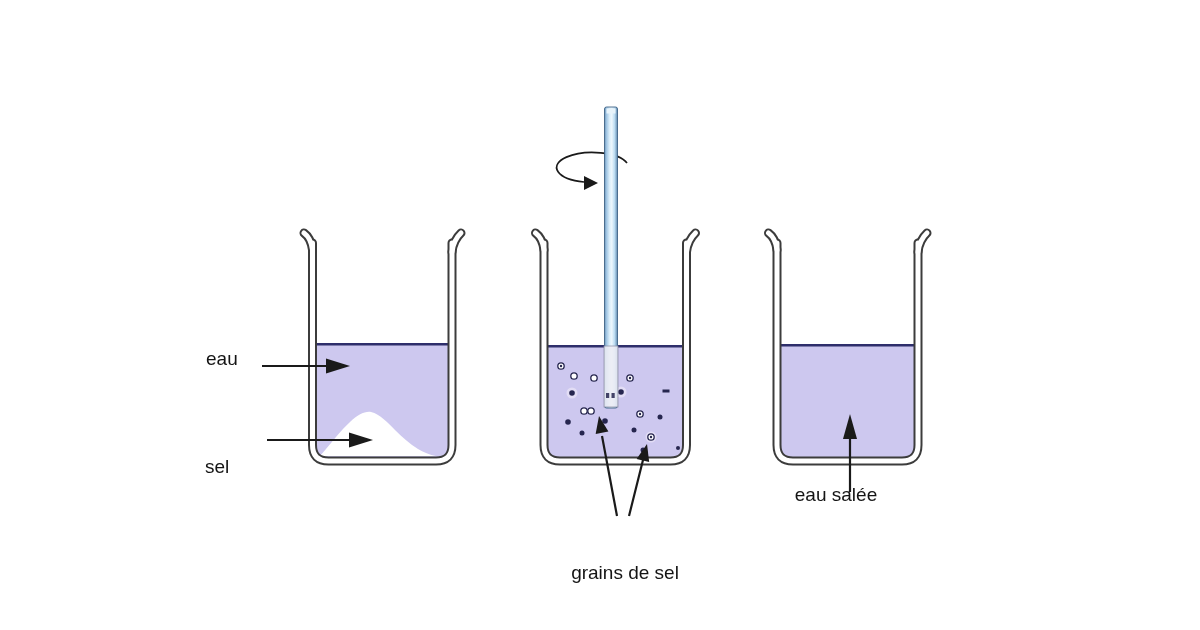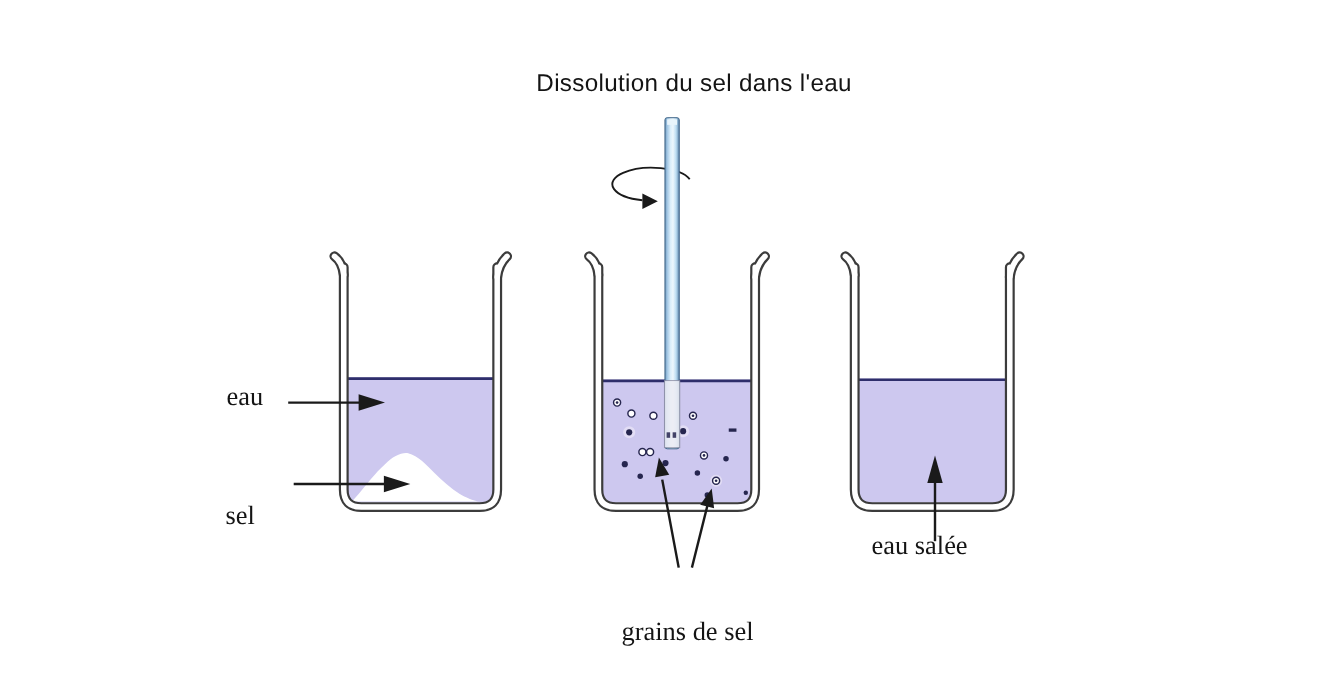--- a/index.html
+++ b/index.html
@@ -8,21 +8,21 @@
     background:var(--background,#ffffff);
     font-family:"Liberation Sans",sans-serif;
     overflow:hidden;
   }
   .stage svg{position:absolute;left:0;top:0;}
   .title{
     position:absolute;top:63px;left:631px;transform:translateX(-50%);
     font-size:22px;color:var(--text,#141414);white-space:nowrap;letter-spacing:.3px;
   }
   .lbl{
-    position:absolute;font-size:24px;color:var(--text,#141414);white-space:nowrap;font-family:Liberation Serif, serif;
+    position:absolute;font-size:19px;color:var(--text,#141414);white-space:nowrap;
   }
   #lbl-eau{left:206px;top:348px;}
   #lbl-sel{left:205px;top:456px;}
   #lbl-grains{left:625px;top:522px;transform:translateX(-50%);margin-top:40px;}
   #lbl-eausalee{left:836px;top:484px;transform:translateX(-50%);text-align:center;}
 
   .water{fill:var(--water,#CDC8EF);}
   .waterline{stroke:var(--water-line,#2E2E6B);stroke-width:2.4;fill:none;}
   .glass-dark{fill:none;stroke:var(--glass,#3C3C3C);stroke-width:9;stroke-linecap:round;}
   .glass-white{fill:none;stroke:#ffffff;stroke-width:5;stroke-linecap:round;}
@@ -146,18 +146,17 @@
       <polygon class="arrow-head" points="599,416 608.4,431.6 595.6,433.9"></polygon>
       <path class="arrow-line" d="M 629 516 L 644 456"></path>
       <polygon class="arrow-head" points="647,444 649.2,462.1 636.6,458.9"></polygon>
     </g>
     <g>
       <path class="arrow-line" d="M 850 492 L 850 437"></path>
       <polygon class="arrow-head" points="850,414 843,439 857,439"></polygon>
     </g>
   </svg>
 
-  <div class="title">Dissolution du sel dans l'eau</div>
   <div class="lbl" id="lbl-eau">eau</div>
   <div class="lbl" id="lbl-sel">sel</div>
   <div class="lbl" id="lbl-grains">grains de sel</div>
   <div class="lbl" id="lbl-eausalee">eau salée</div>
 </div>
 
 </body></html>

